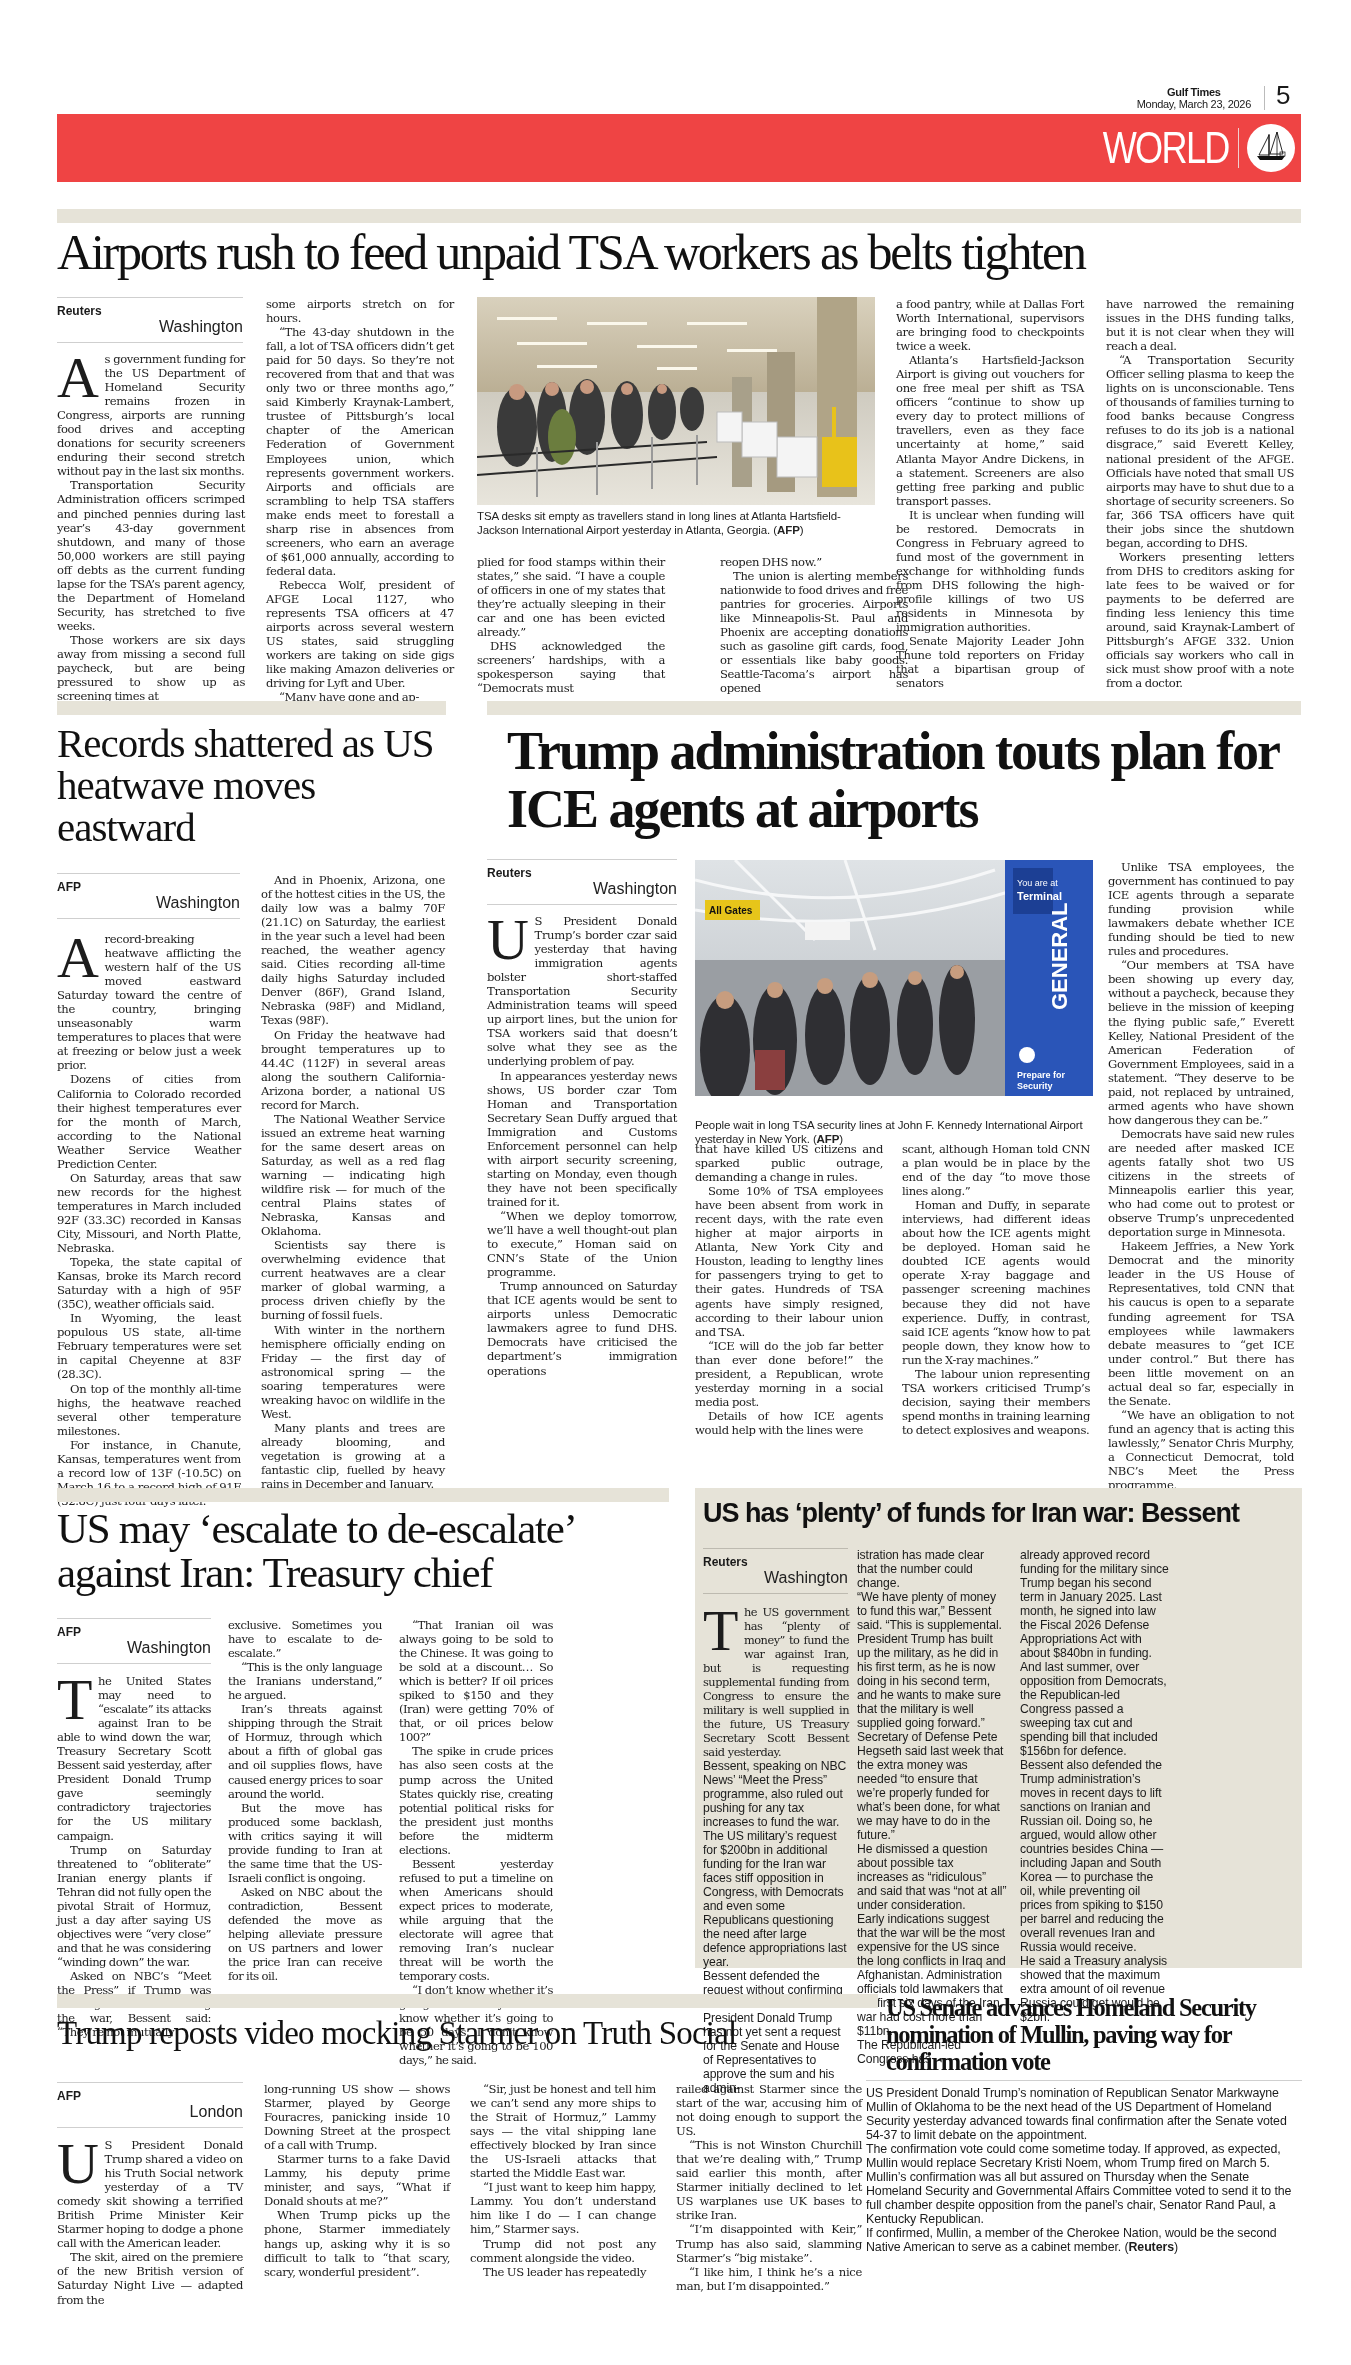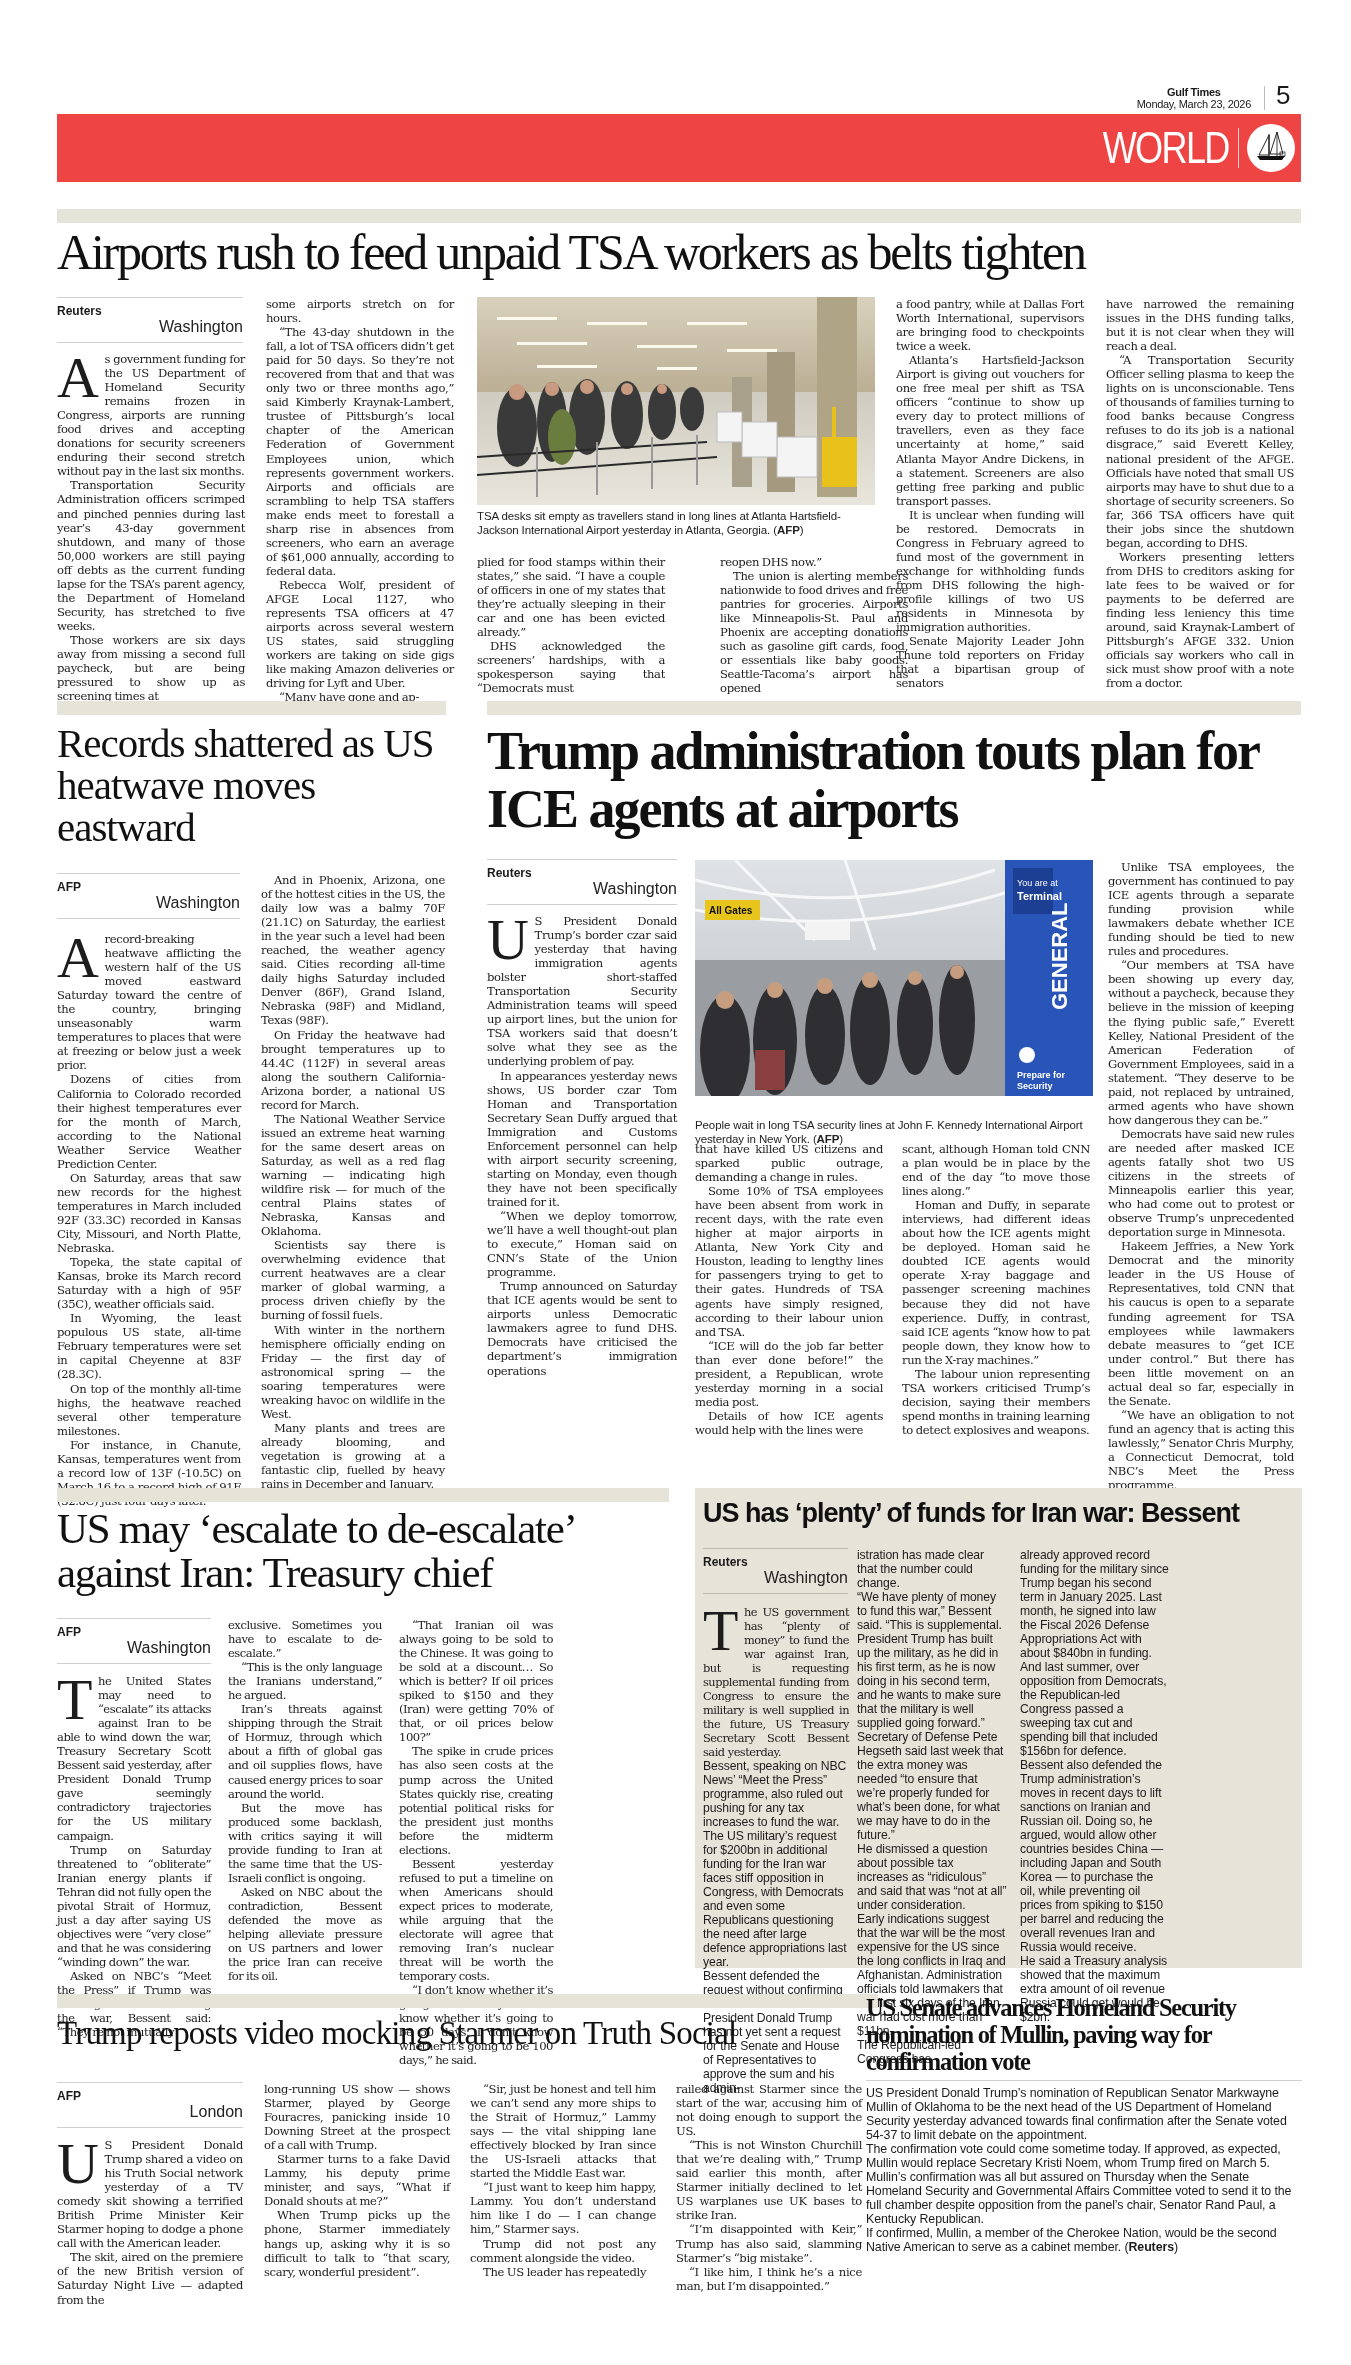--- a/index.html
+++ b/index.html
@@ -16,21 +16,21 @@
   .mast-page { left: 1276px; top: 80px; font-family: "Liberation Sans", sans-serif; font-size: 26px; font-weight: 300; }
   .band { left: 57px; top: 114px; width: 1244px; height: 68px; background: #ef4444; }
   .band-label { right: 72px; top: 10px; color: #fff; font-family: "Liberation Sans", sans-serif; font-size: 44px; font-weight: 300; letter-spacing: -2px; line-height: 48px; transform: scaleX(0.82); transform-origin: right center; }
   .band-sep { right: 62px; top: 14px; width: 1px; height: 40px; background: #f0d0d0; }
   .band-logo { right: 6px; top: 10px; width: 48px; height: 48px; border-radius: 50%; background: #fff; }
 
   .rule-bar { background: #e6e3d8; height: 14px; position: absolute; }
 
   .headline { position: absolute; font-family: "Liberation Serif", serif; color: #111; line-height: 1.0; }
   .h-light { font-weight: normal; letter-spacing: -1.2px; }
-  .h-heavy { font-weight: bold; letter-spacing: -1.5px; }
+  .h-heavy { font-weight: bold; letter-spacing: -1.5px; margin-left: 20px; }
   .h-sans { font-family: "Liberation Sans", sans-serif; font-weight: bold; letter-spacing: -1px; }
 
   .byline { position: absolute; border-top: 1px solid #cfcfcf; border-bottom: 1px solid #cfcfcf; padding: 6px 0 8px; }
   .byline .agency { font-family: "Liberation Sans", sans-serif; font-weight: bold; font-size: 12px; line-height: 15px; }
   .byline .place { font-family: "Liberation Sans", sans-serif; font-size: 16px; line-height: 15px; color: #222; text-align: right; }
 
   .col { position: absolute; font-family: "DejaVu Serif", serif; font-size: 11.6px; line-height: 14.05px; text-align: justify; color: #1c1c1c; hyphens: auto; letter-spacing: -0.35px; word-spacing: -0.5px; }
   .col p { text-indent: 13px; }
   .col p.first { text-indent: 0; }
   .col.sansbody { font-family: "Liberation Sans", sans-serif; font-size: 12.2px; line-height: 14px; text-align: left; letter-spacing: -0.1px; word-spacing: 0; }

